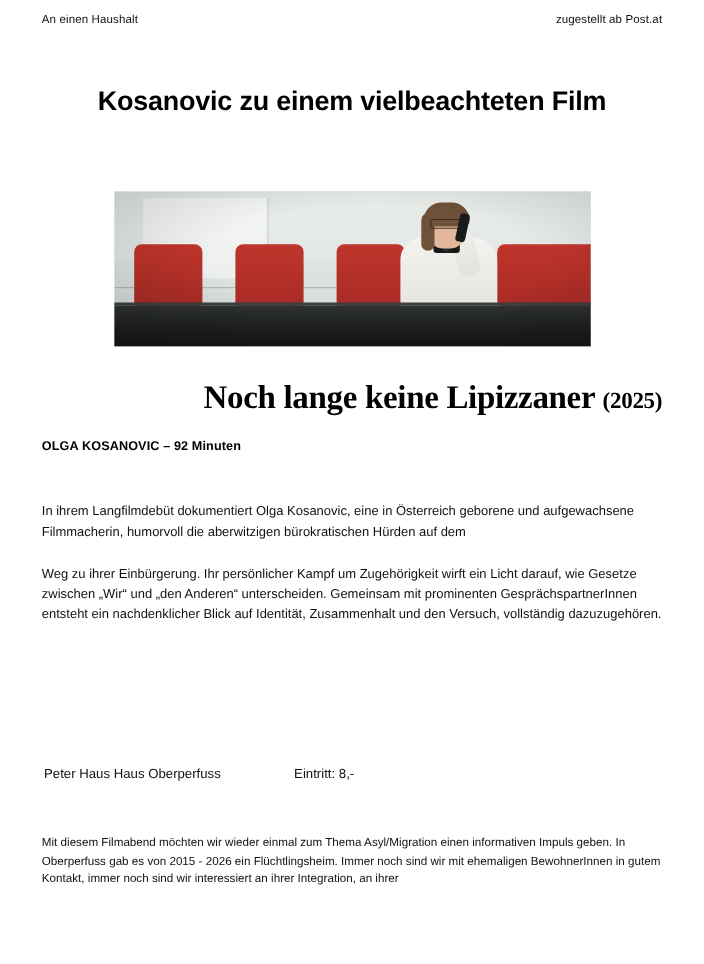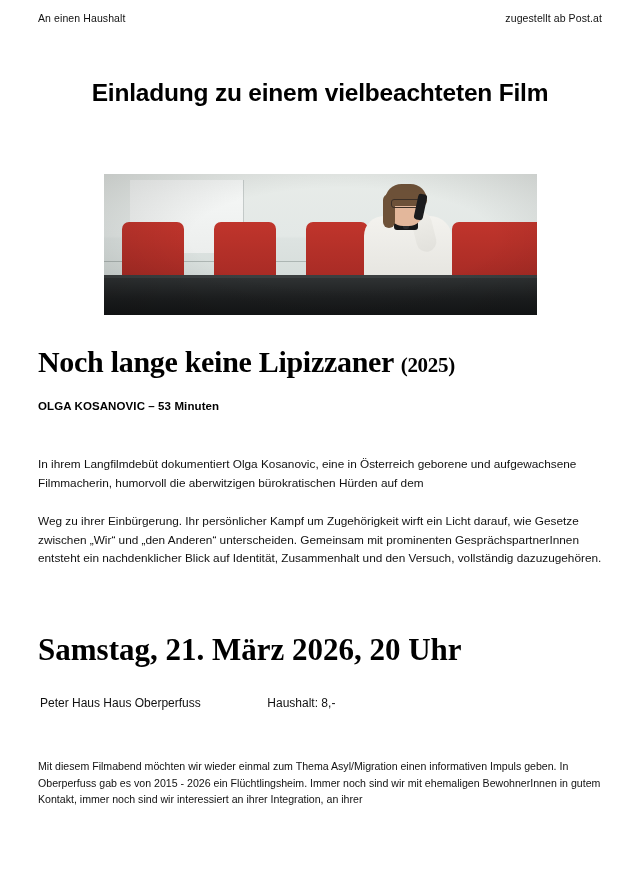--- a/index.html
+++ b/index.html
@@ -221,20 +221,21 @@
     position: absolute;
     top: 345px;
     left: 38px;
     right: 38px;
     font-family: "Liberation Serif", serif;
     font-weight: bold;
     font-size: 30px;
     letter-spacing: -0.3px;
     color: #000;
     white-space: nowrap;
+    text-align: right;
   }
   .film-title .year {
     font-size: 21px;
   }
 
   .film-credits {
     position: absolute;
     top: 400px;
     left: 38px;
     right: 38px;
@@ -294,21 +295,21 @@
 </head>
 <body>
 
 <div class="page">
 
   <div class="header-row">
     <span class="header-left">An einen Haushalt</span>
     <span class="header-right">zugestellt ab Post.at</span>
   </div>
 
-  <div class="main-title">Einladung zu einem vielbeachteten Film</div>
+  <div class="main-title">Kosanovic zu einem vielbeachteten Film</div>
 
   <div class="still-wrap">
     <div class="still">
       <div class="window"></div>
       <div class="wall-line"></div>
       <div class="chair c1"></div>
       <div class="chair c2"></div>
       <div class="chair c3"></div>
       <div class="chair c4"></div>
       <div class="chair c5"></div>
@@ -326,27 +327,26 @@
       <div class="table"></div>
       <div class="vignette"></div>
     </div>
   </div>
 
   <div class="film-title">
     <span>Noch lange keine Lipizzaner</span>
     <span class="year">(2025)</span>
   </div>
 
-  <div class="film-credits">OLGA KOSANOVIC – 53 Minuten</div>
+  <div class="film-credits">OLGA KOSANOVIC – 92 Minuten</div>
 
   <div class="para para-1">In ihrem Langfilmdebüt dokumentiert Olga Kosanovic, eine in Österreich geborene und aufgewachsene Filmmacherin, humorvoll die aberwitzigen bürokratischen Hürden auf dem</div>
   <div class="para para-2">Weg zu ihrer Einbürgerung. Ihr persönlicher Kampf um Zugehörigkeit wirft ein Licht darauf, wie Gesetze zwischen „Wir“ und „den Anderen“ unterscheiden. Gemeinsam mit prominenten GesprächspartnerInnen entsteht ein nachdenklicher Blick auf Identität, Zusammenhalt und den Versuch, vollständig dazuzugehören.</div>
 
-  <div class="date-line">Samstag, 21. März  2026, 20 Uhr</div>
 
   <div class="venue-row">
     <span class="venue">Peter Haus Haus Oberperfuss</span>
-    <span class="price">Haushalt: 8,-</span>
+    <span class="price">Eintritt: 8,-</span>
   </div>
 
   <div class="footer-para">Mit diesem Filmabend möchten wir wieder einmal zum Thema Asyl/Migration einen informativen Impuls geben. In Oberperfuss gab es von 2015 - 2026 ein Flüchtlingsheim. Immer noch sind wir mit ehemaligen BewohnerInnen in gutem Kontakt, immer noch sind wir interessiert an ihrer Integration, an ihrer</div>
 
 </div>
 
 </body></html>

